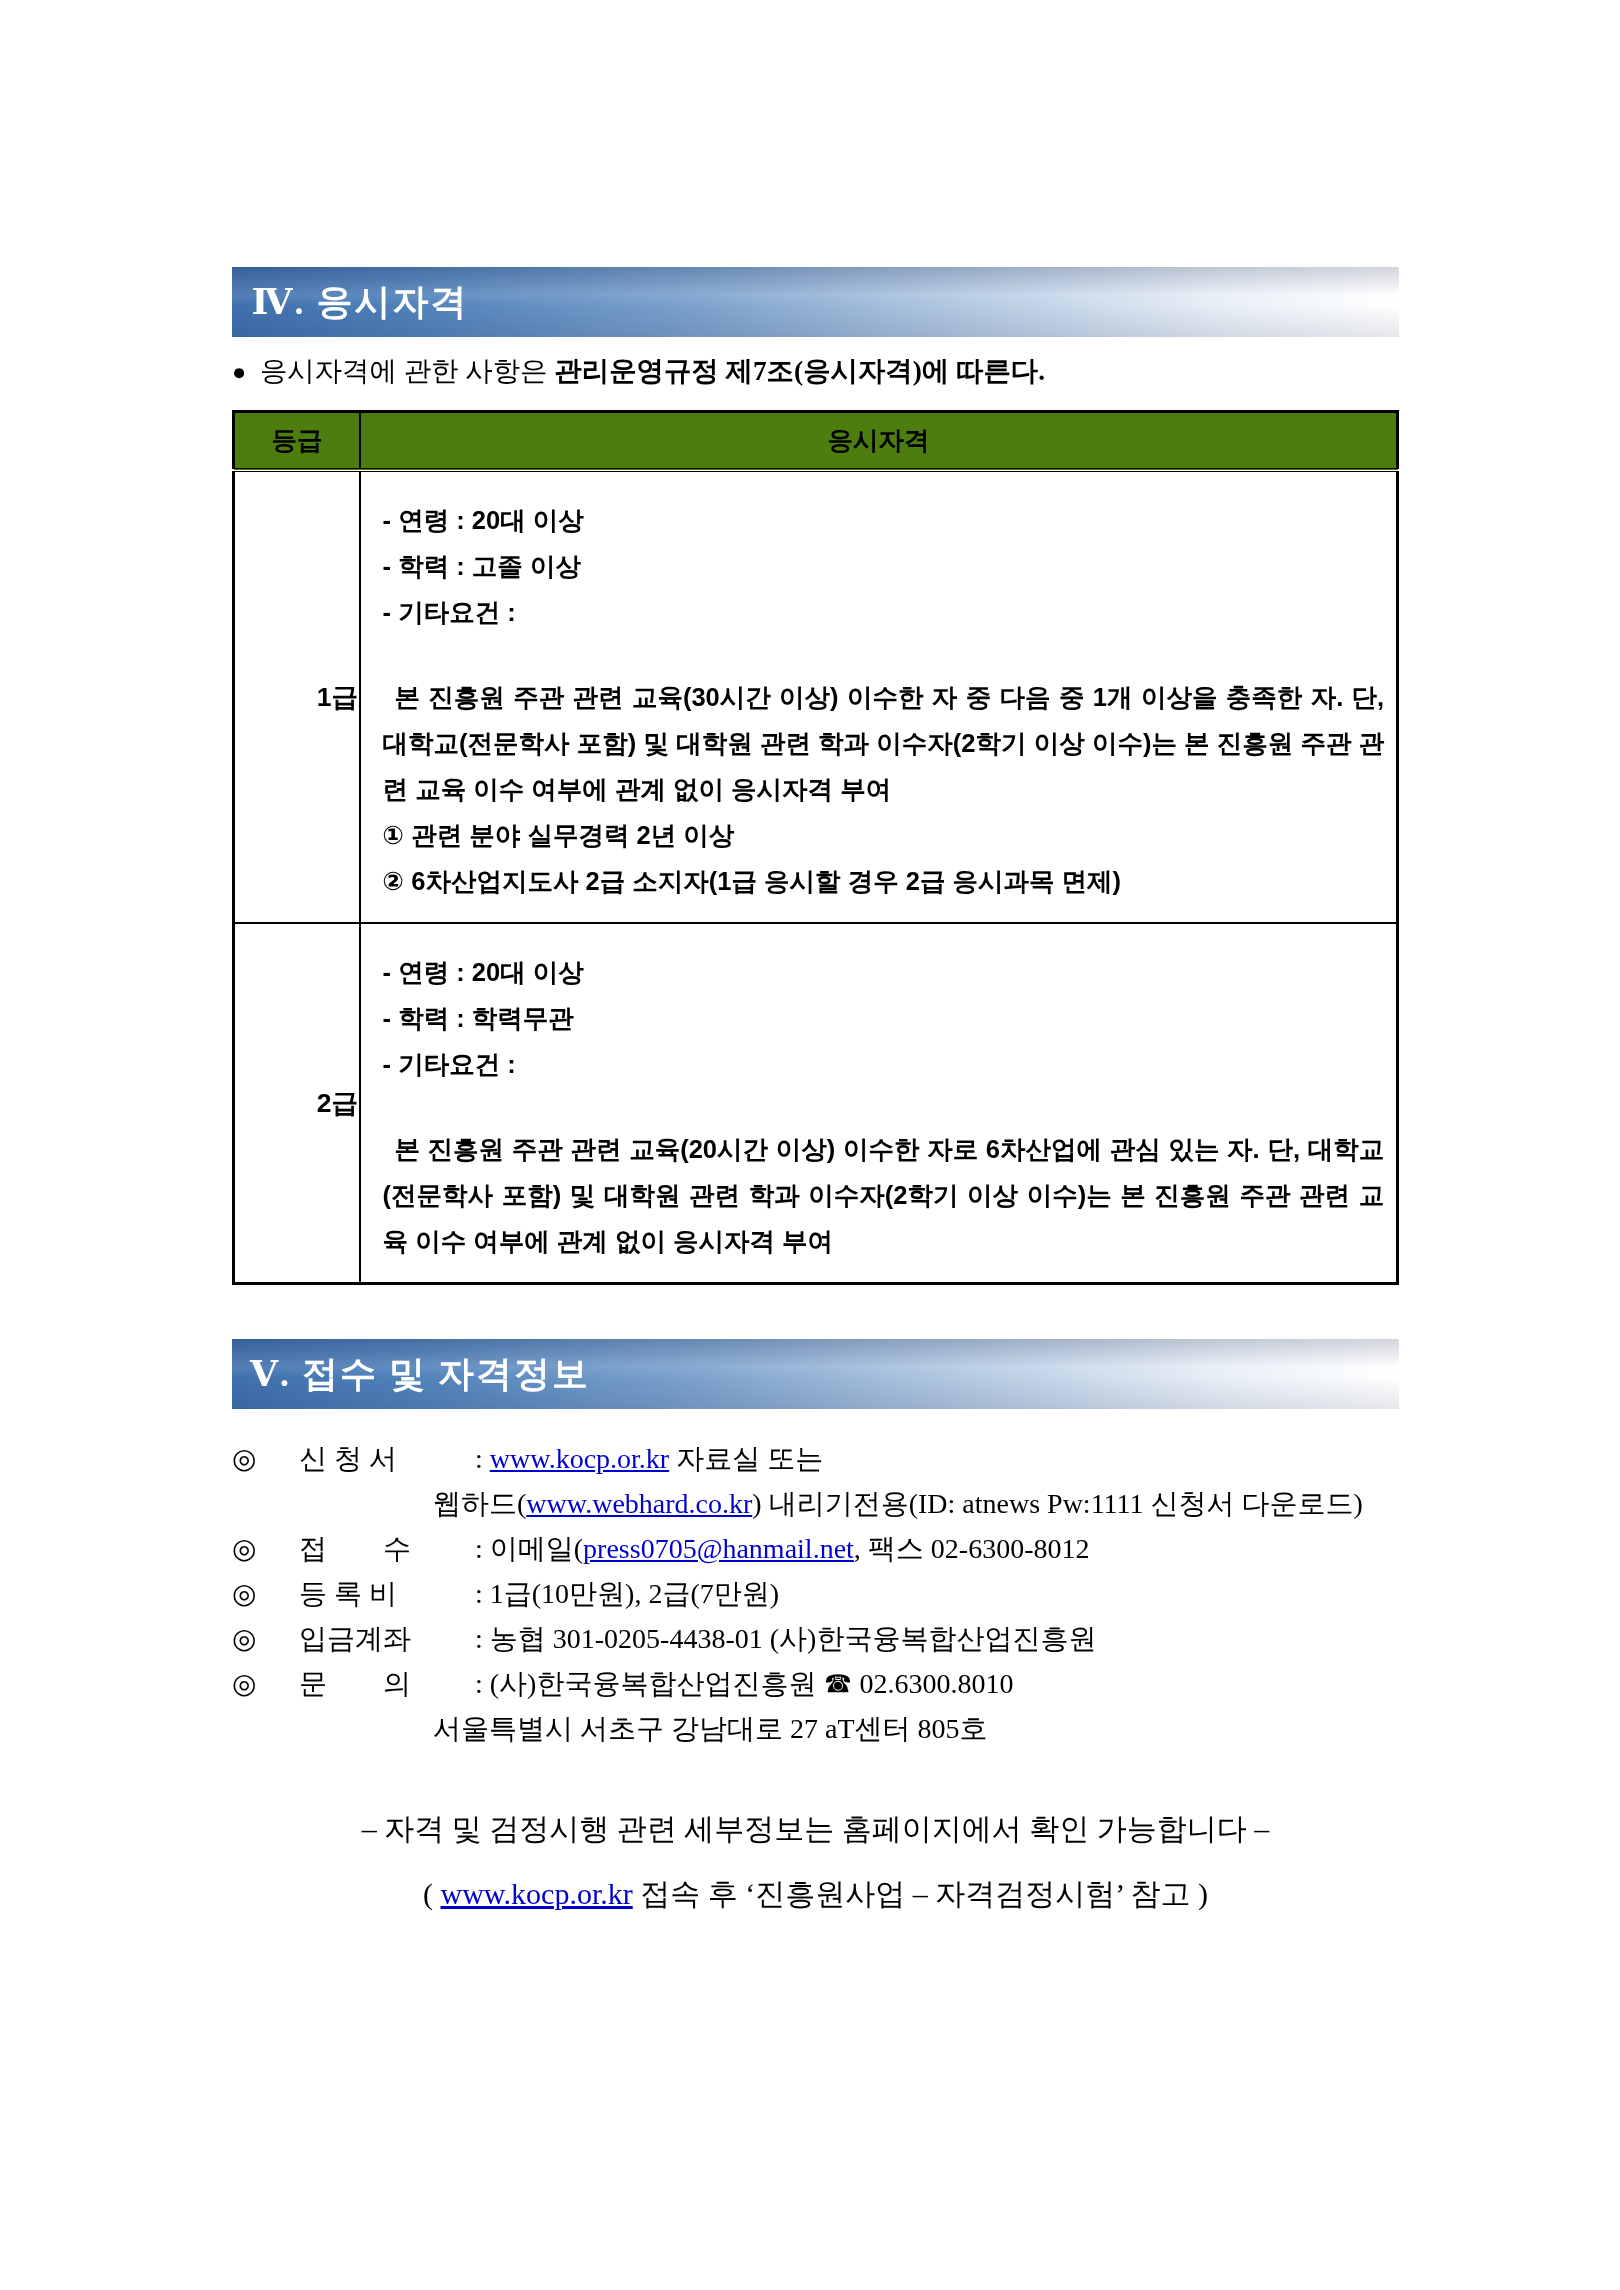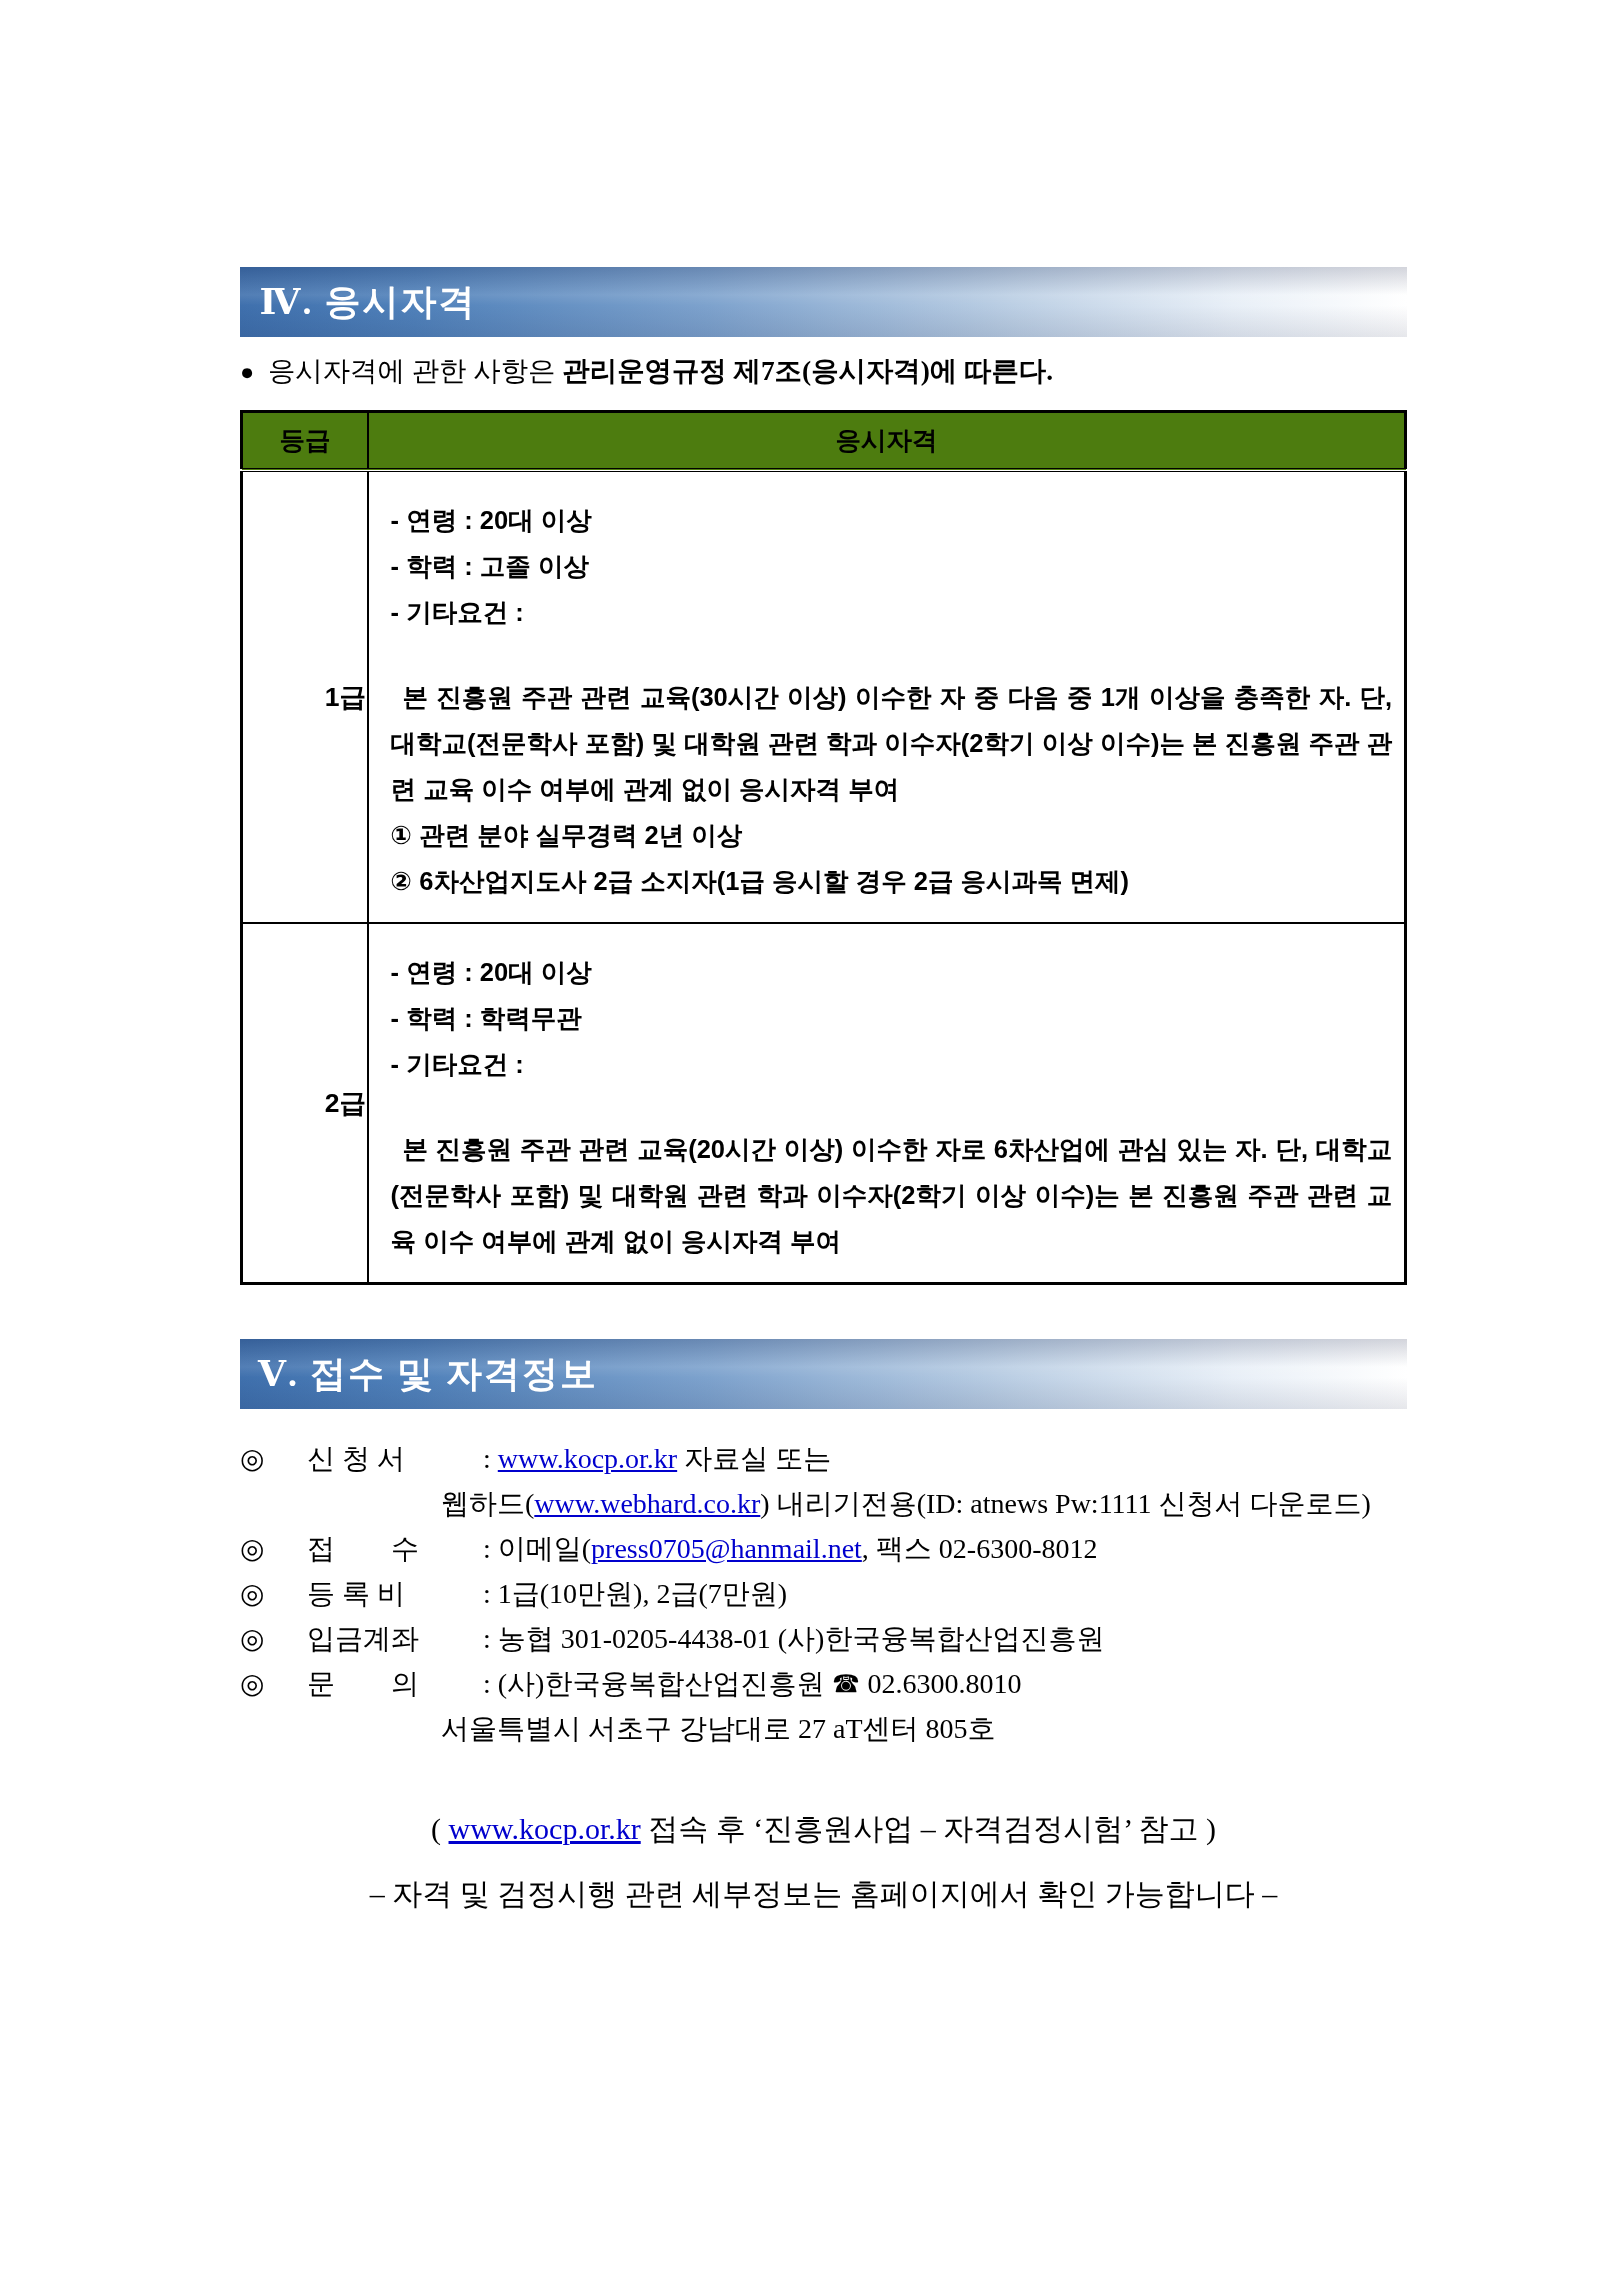--- a/index.html
+++ b/index.html
@@ -1,21 +1,21 @@
 <!DOCTYPE html>
 <html lang="ko"><head>
 <meta charset="utf-8">
 <style>
   html,body{margin:0;padding:0;background:#ffffff;}
   body{
     width:1620px;height:2291px;position:relative;
     font-family:"Liberation Serif","DejaVu Serif",serif;
     color:#000;
   }
-  .content{position:absolute;left:240px;top:0;width:1167px;}
+  .content{position:absolute;left:232px;top:0;width:1167px;}
 
   
   .banner{
     height:70px;line-height:70px;
     padding-left:19.6px;box-sizing:border-box;
     color:#ffffff;font-weight:bold;font-size:36px;
     font-family:"Liberation Serif","DejaVu Serif",serif;
     letter-spacing:2px;
     background:
       linear-gradient(180deg, rgba(10,20,60,0.18) 0%, rgba(255,255,255,0.10) 40%, rgba(0,0,0,0.00) 55%, rgba(10,20,60,0.10) 100%),
@@ -133,18 +133,18 @@
 
     <div class="info-row"><span class="sym">◎</span><span class="lbl">입금계좌</span><span> : </span><span>농협 301-0205-4438-01 (사)한국융복합산업진흥원</span></div>
 
     <div class="info-row"><span class="sym">◎</span><span class="lbl">문　　의</span><span> : </span><span>(사)한국융복합산업진흥원 </span><span class="tel-icon">☎</span><span> 02.6300.8010</span></div>
 
     <div class="info-row indent"><span>서울특별시 서초구 강남대로 27 aT센터 805호</span></div>
 
   </div>
 
   <div class="footer">
+    <div>– 자격 및 검정시행 관련 세부정보는 홈페이지에서 확인 가능합니다 –</div>
     <div><span>( </span><a class="doc-link">www.kocp.or.kr</a><span> 접속 후 ‘진흥원사업 – 자격검정시험’ 참고 )</span></div>
-    <div>– 자격 및 검정시행 관련 세부정보는 홈페이지에서 확인 가능합니다 –</div>
   </div>
 
 </div>
 
 
 </body></html>

